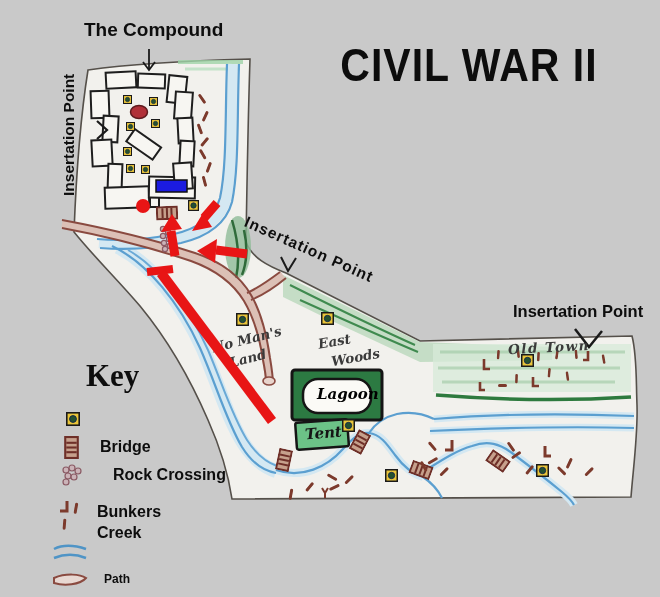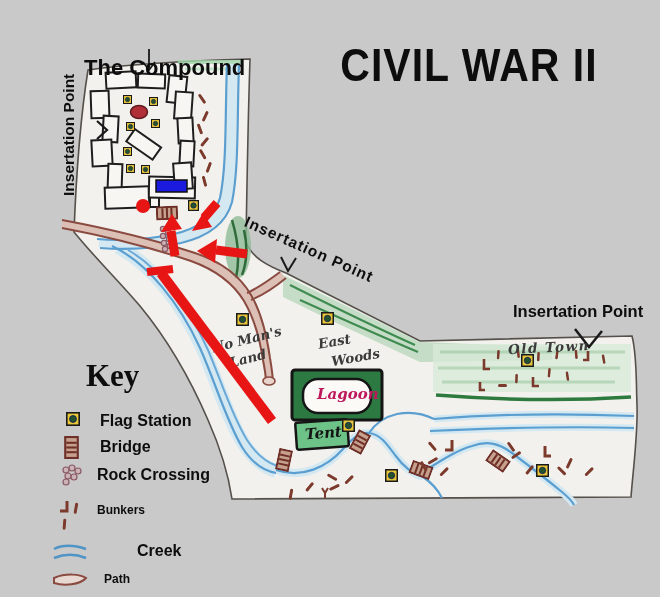--- a/index.html
+++ b/index.html
@@ -292,39 +292,38 @@
       <g fill="none" stroke="#4f94c6" stroke-width="2.5">
         <path d="M 54,549 C 62,545 74,545 86,549"></path>
         <path d="M 54,558 C 64,554 76,554 86,558"></path>
       </g>
       <path d="M 54,578 C 66,573 80,574 86,578 C 80,585 64,586 54,583 Z" fill="#e8d8d2" stroke="#8a4a40" stroke-width="2"></path>
     </g>
   </svg>
 
   <div class="lbl title" style="left:334px;top:40px;width:270px;text-align:center;font-size:41px;">CIVIL WAR II</div>
 
-  <div class="lbl" style="left:84px;top:19px;font-size:22px;margin-top:36px;">The Compound</div>
+  <div class="lbl" style="left:84px;top:19px;font-size:19px;">The Compound</div>
 
   <div class="lbl rot-west" style="left:60px;top:196px;width:145px;font-size:15.5px;">Insertation Point</div>
   <div class="lbl rot-mid" style="left:249px;top:213px;width:145px;font-size:15.5px;">Insertation Point</div>
   <div class="lbl" style="left:513px;top:302px;font-size:16.5px;">Insertation Point</div>
 
   <div class="lbl" style="left:86px;top:358px;font-size:31px;font-family:Liberation Serif, serif;">Key</div>
-  <div class="lbl" style="left:100px;top:412px;font-size:16px;">Flag Station</div>
   <div class="lbl" style="left:100px;top:438px;font-size:16px;text-align:right;">Bridge</div>
-  <div class="lbl" style="left:97px;top:466px;font-size:16px;text-align:right;">Rock Crossing</div>
-  <div class="lbl" style="left:97px;top:503px;font-size:12px;">Bunkers</div>
-  <div class="lbl" style="left:97px;top:542px;font-size:16px;margin-left:40px;">Creek</div>
+  <div class="lbl" style="left:113px;top:466px;font-size:16px;text-align:right;">Rock Crossing</div>
+  <div class="lbl" style="left:97px;top:503px;font-size:16px;">Bunkers</div>
+  <div class="lbl" style="left:97px;top:524px;font-size:16px;">Creek</div>
   <div class="lbl" style="left:104px;top:572px;font-size:12px;">Path</div>
 
   <div class="hand" style="left:211px;top:331px;font-size:13.5px;transform:rotate(-14deg);">No Man's</div>
   <div class="hand" style="left:229px;top:350px;font-size:13.5px;transform:rotate(-14deg);">Land</div>
   <div class="hand" style="left:318px;top:333px;font-size:13.5px;transform:rotate(-10deg);">East</div>
   <div class="hand" style="left:331px;top:349px;font-size:13.5px;transform:rotate(-10deg);">Woods</div>
-  <div class="hand" style="left:317px;top:385px;font-size:15px;color:#be185d;">Lagoon</div>
+  <div class="hand" style="left:317px;top:385px;font-size:15px;color:#000000;">Lagoon</div>
   <div class="hand" style="left:305px;top:424px;font-size:15px;color:#151515;transform:rotate(-5deg);">Tent</div>
   <div class="hand" style="left:508px;top:339px;font-size:13.5px;letter-spacing:1.5px;transform:rotate(-3deg);">Old Town</div>
 
   <svg width="660" height="597" viewBox="0 0 660 597" style="pointer-events:none;">
     <g fill="#e81515" stroke="#e81515">
       <circle cx="143" cy="206" r="7" stroke="none"></circle>
       <g>
         <line x1="175" y1="256" x2="171" y2="231" stroke-width="9"></line>
         <polygon points="161,232 172,214 182,229" stroke="none"></polygon>
       </g>

